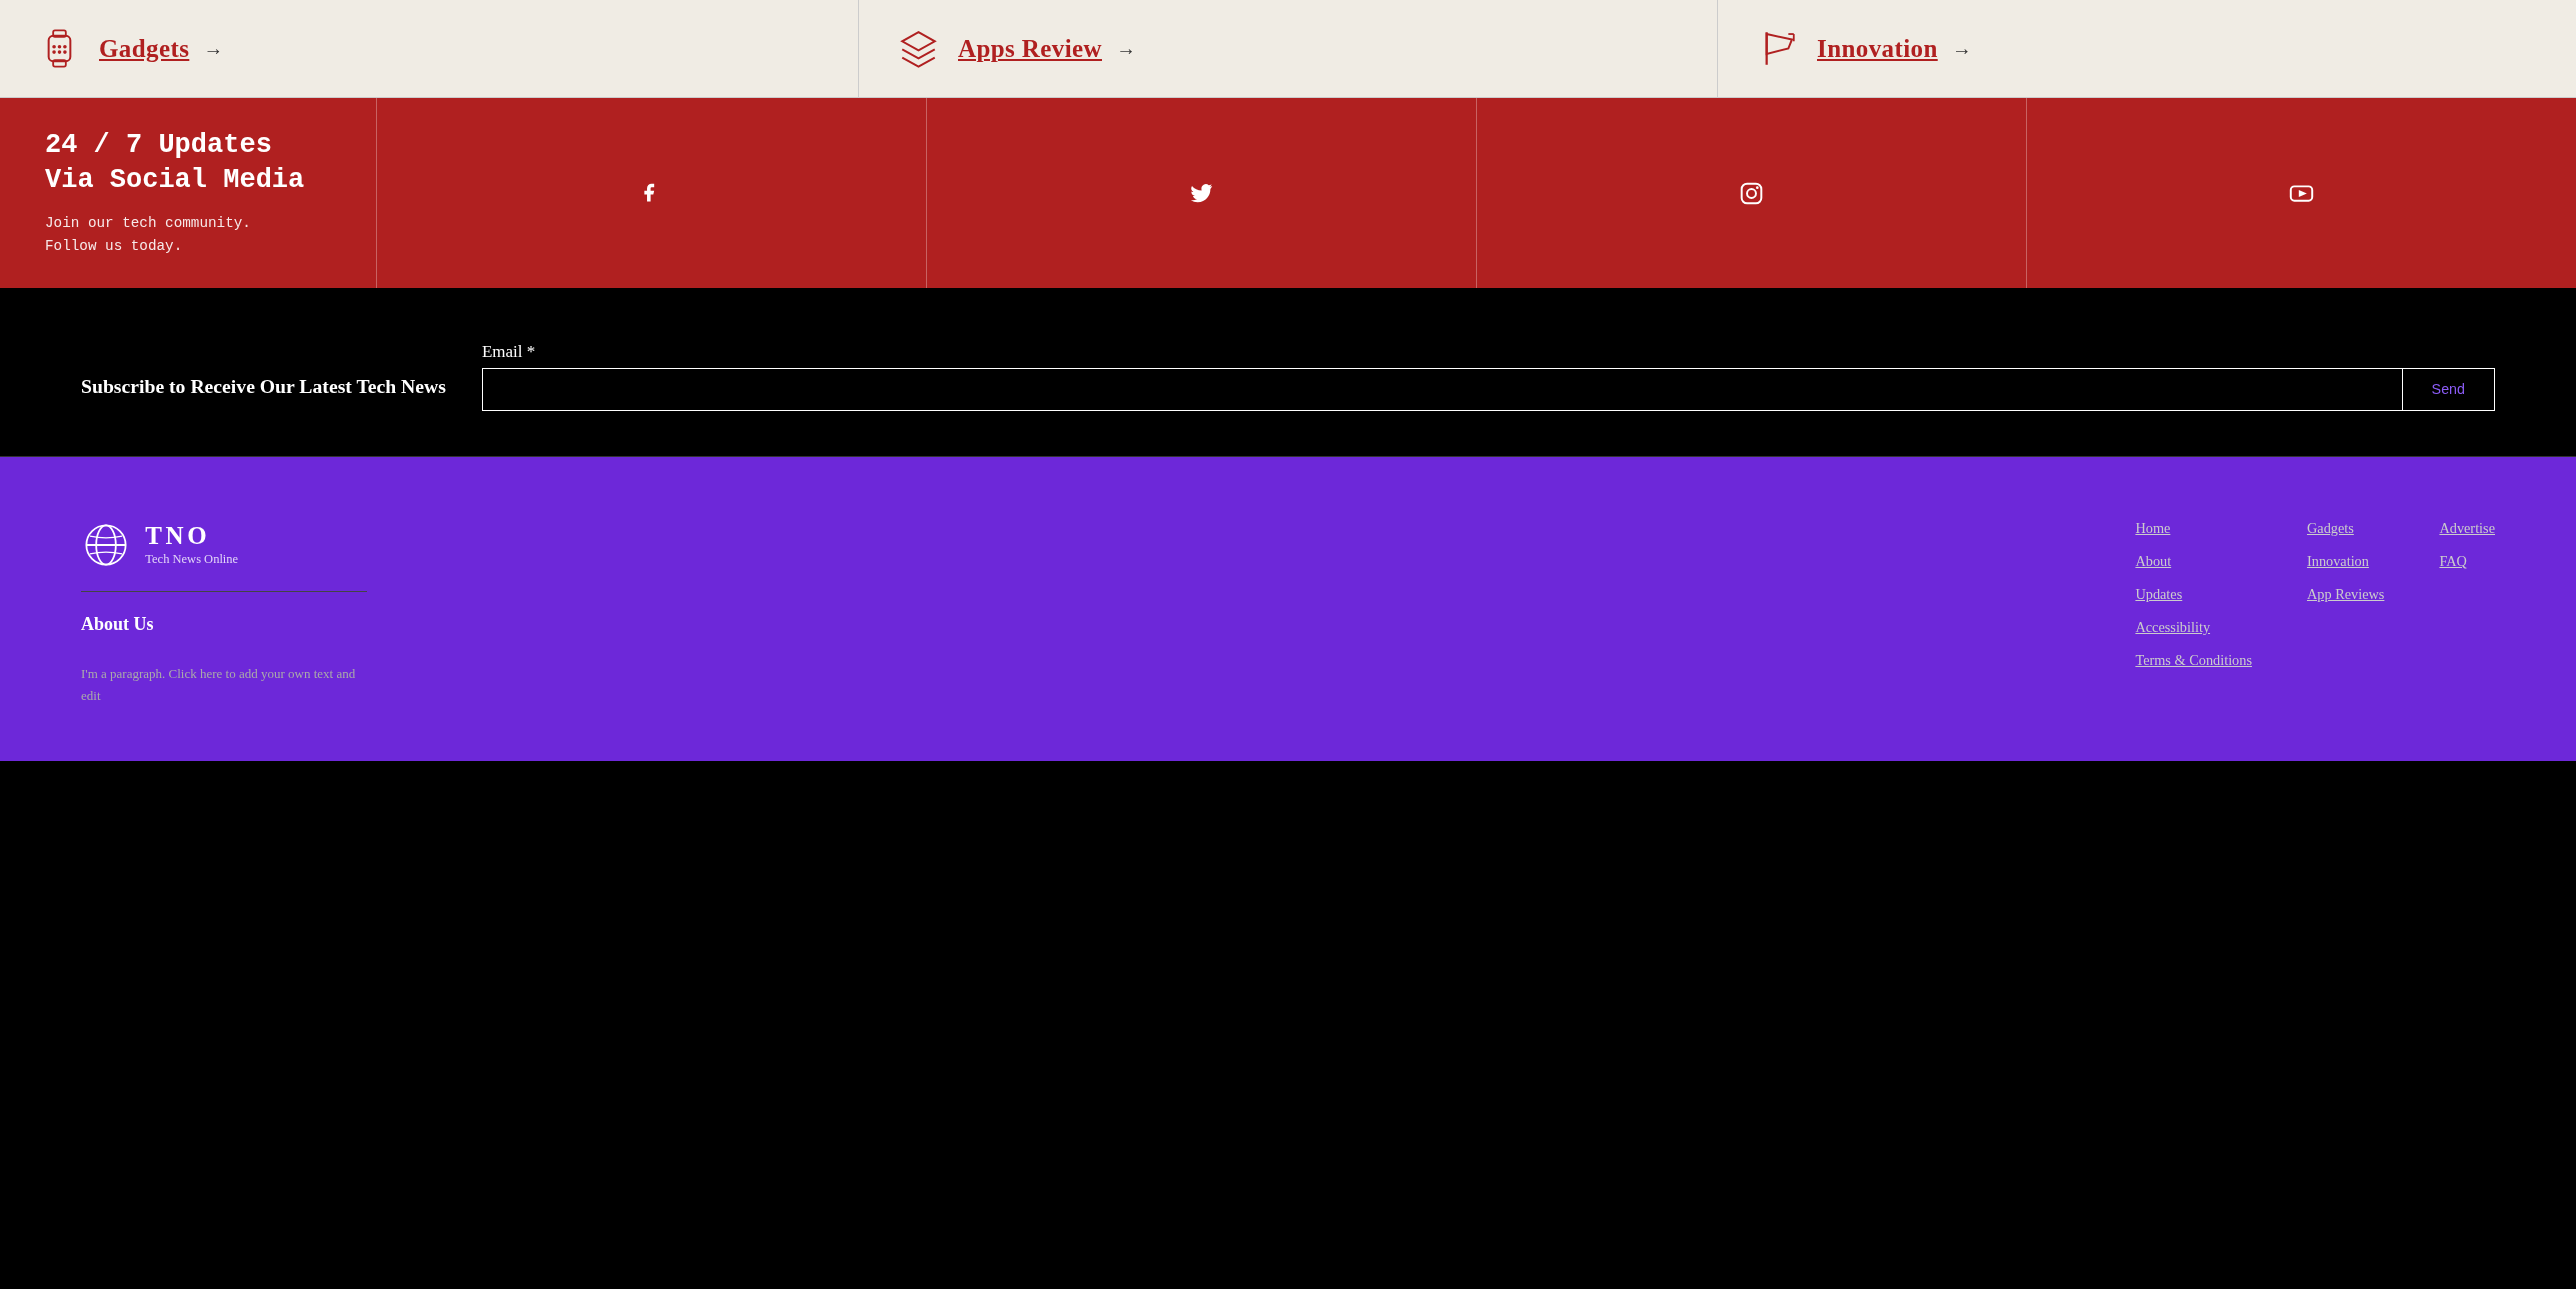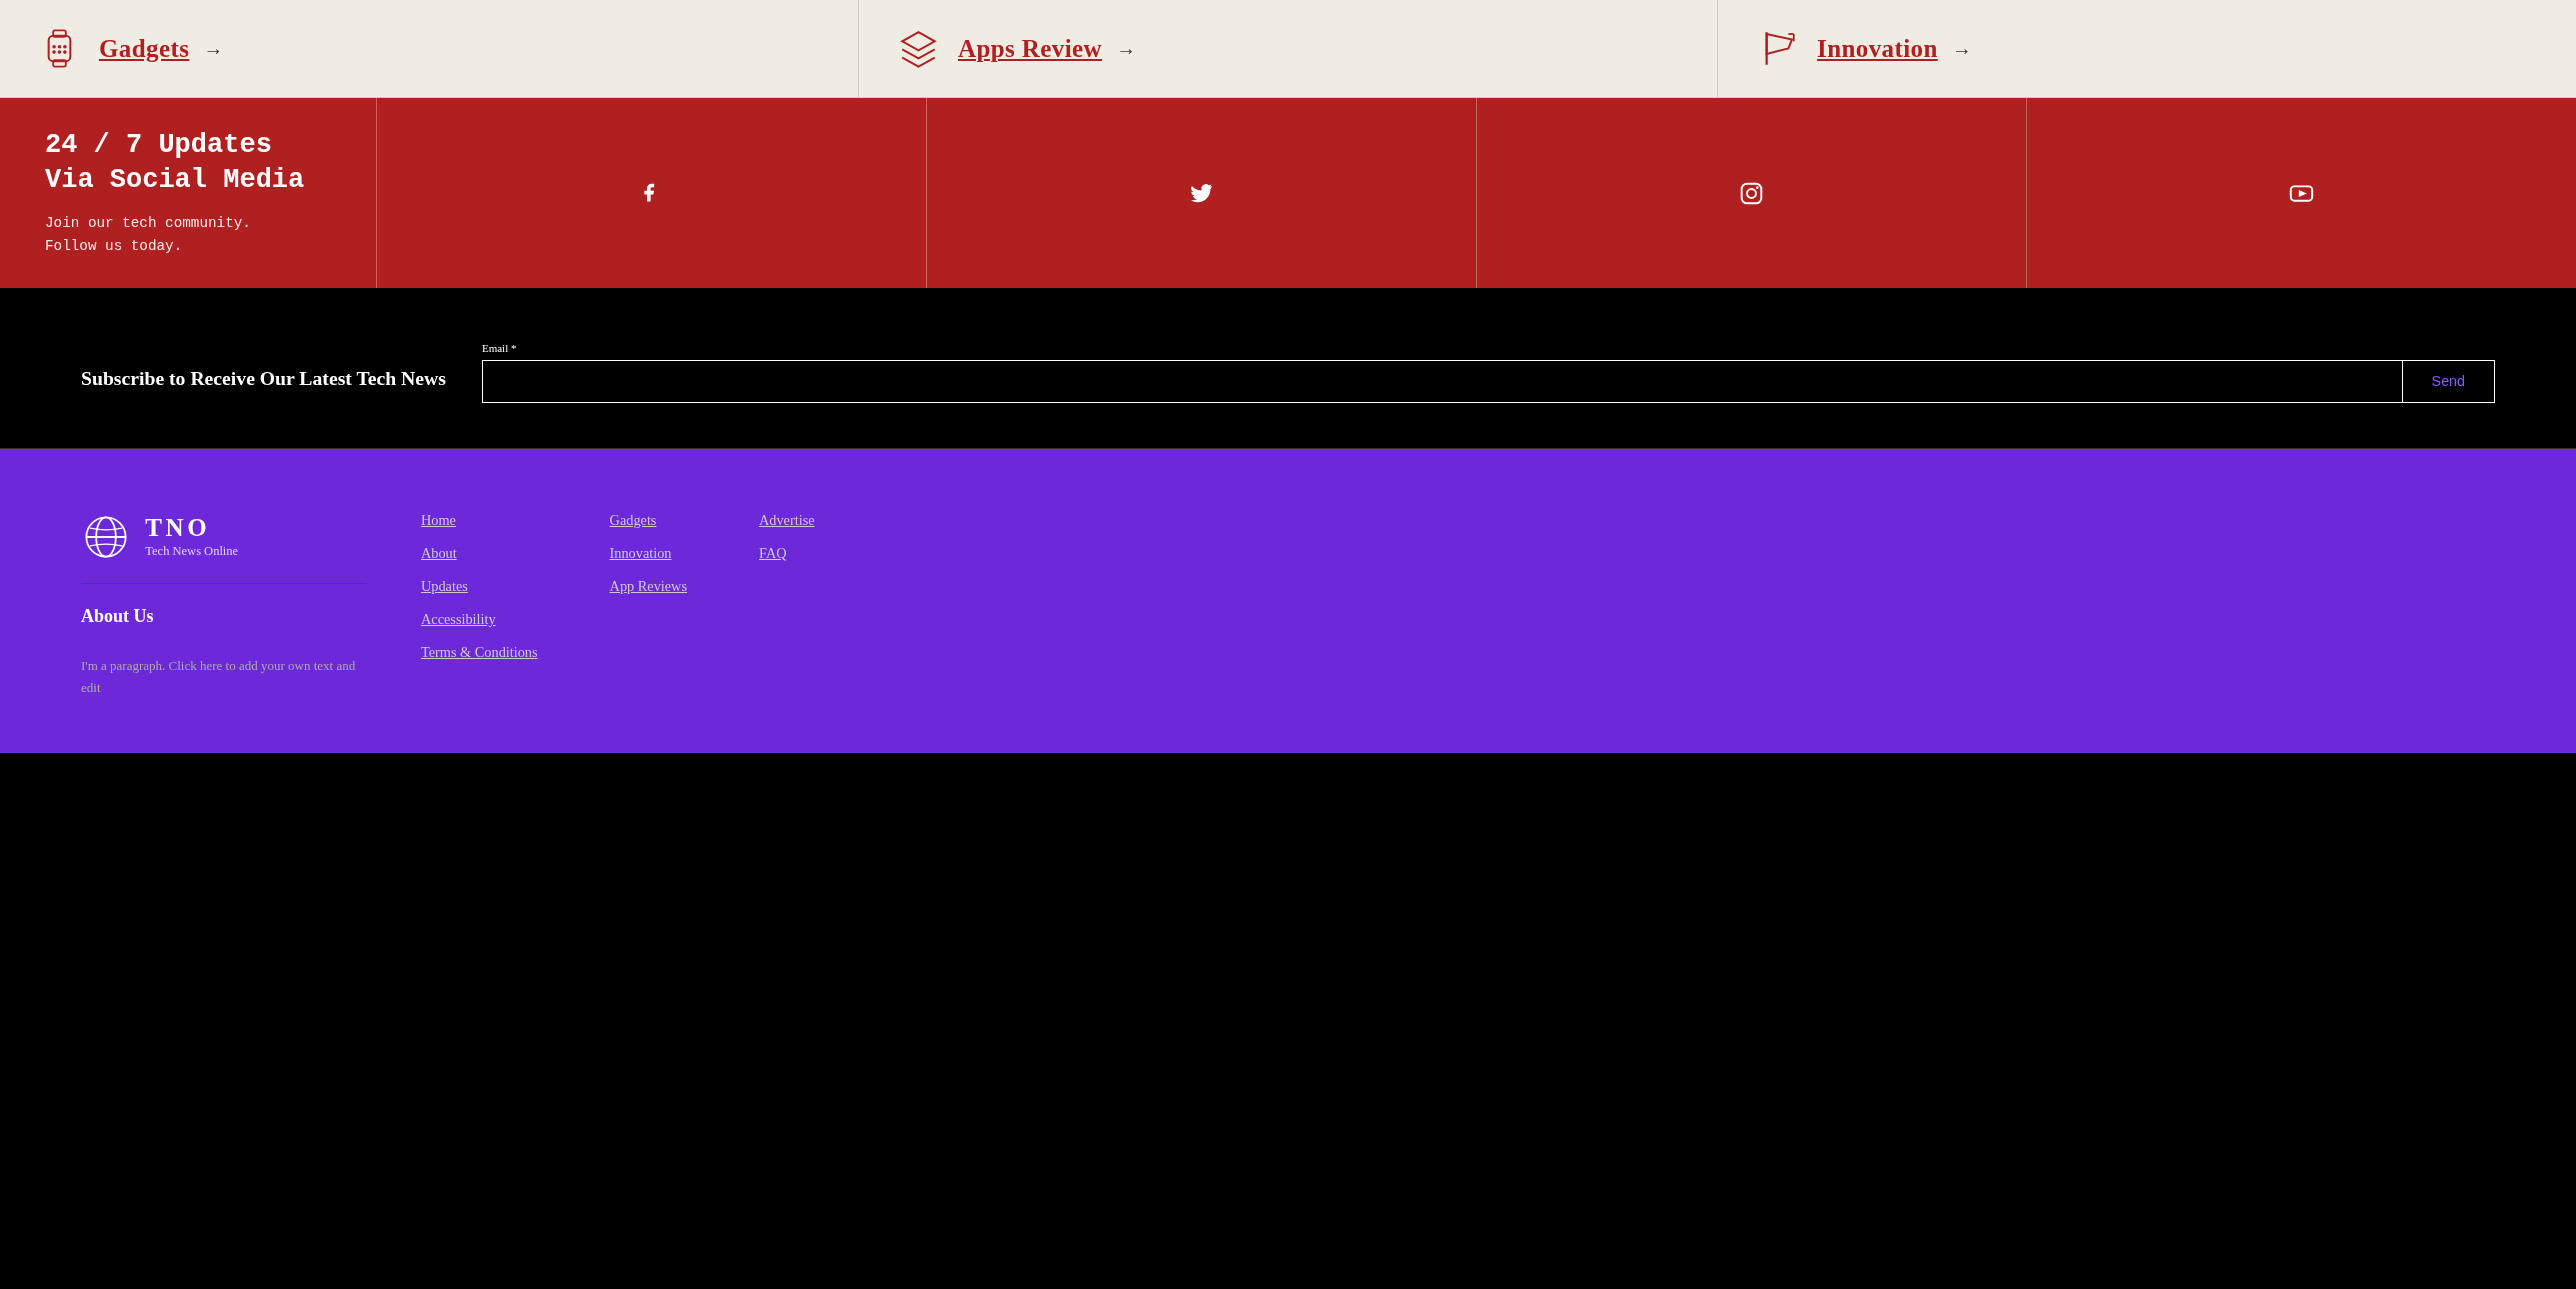--- a/index.html
+++ b/index.html
@@ -97,21 +97,21 @@
       padding-right: 36px;
       padding-bottom: 12.5px;
     }
     .newsletter-form {
       display: flex;
       flex-direction: column;
       flex: 1;
     }
     .email-label {
       color: #fff;
-      font-size: 11px;
+      font-size: 17px;
       margin-bottom: 5.4px;
     }
     .email-label span { color: #fff; }
     .email-input-row {
       display: flex;
     }
     .email-input {
       flex: 1;
       background: #000;
       border: 0.9px solid #fff;
@@ -181,21 +181,22 @@
     .about-us-text {
       color: #aaa;
       font-size: 13px;
       line-height: 1.7;
       margin-top: 28px;
     }
 
     .footer-nav {
       flex: 1;
       display: flex;
-      gap: 72px;
+      justify-content: flex-end;
+      gap: 55px;
     }
     .nav-col {
       display: flex;
       flex-direction: column;
       gap: 16px;
     }
     .nav-link {
       color: #ccc;
       font-size: 14.3px;
       text-decoration: underline;

